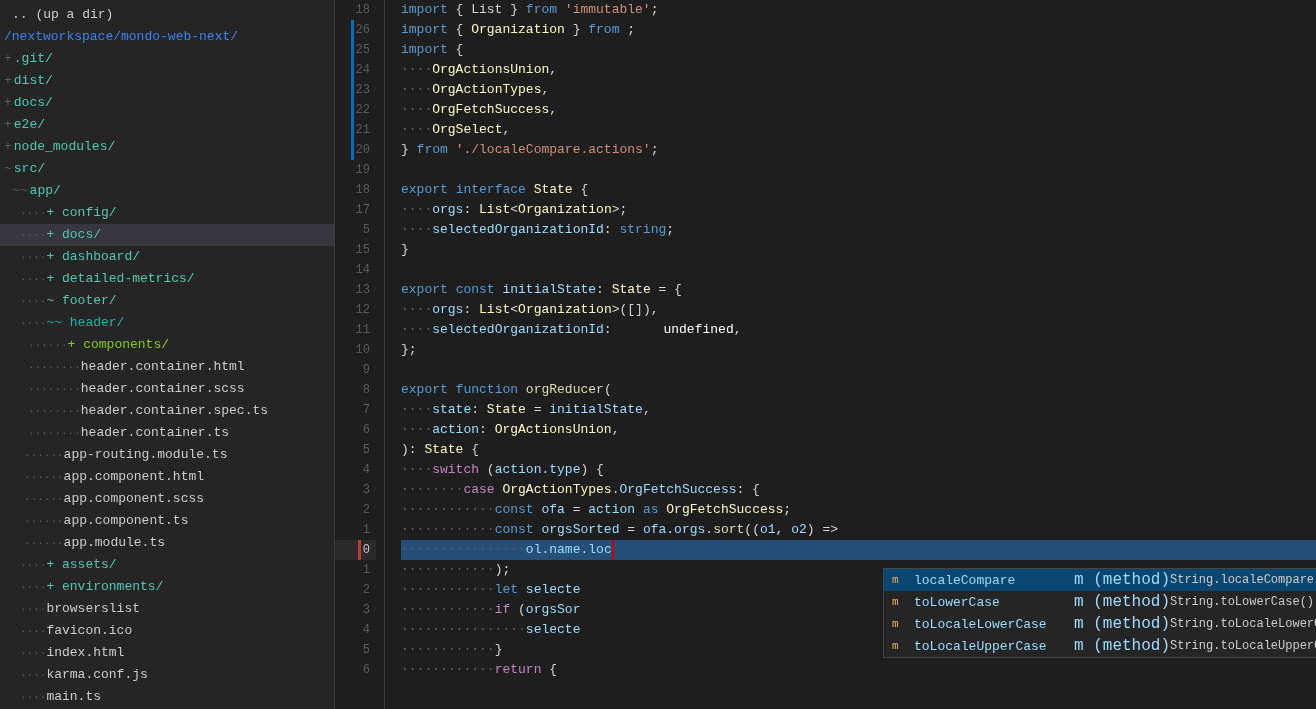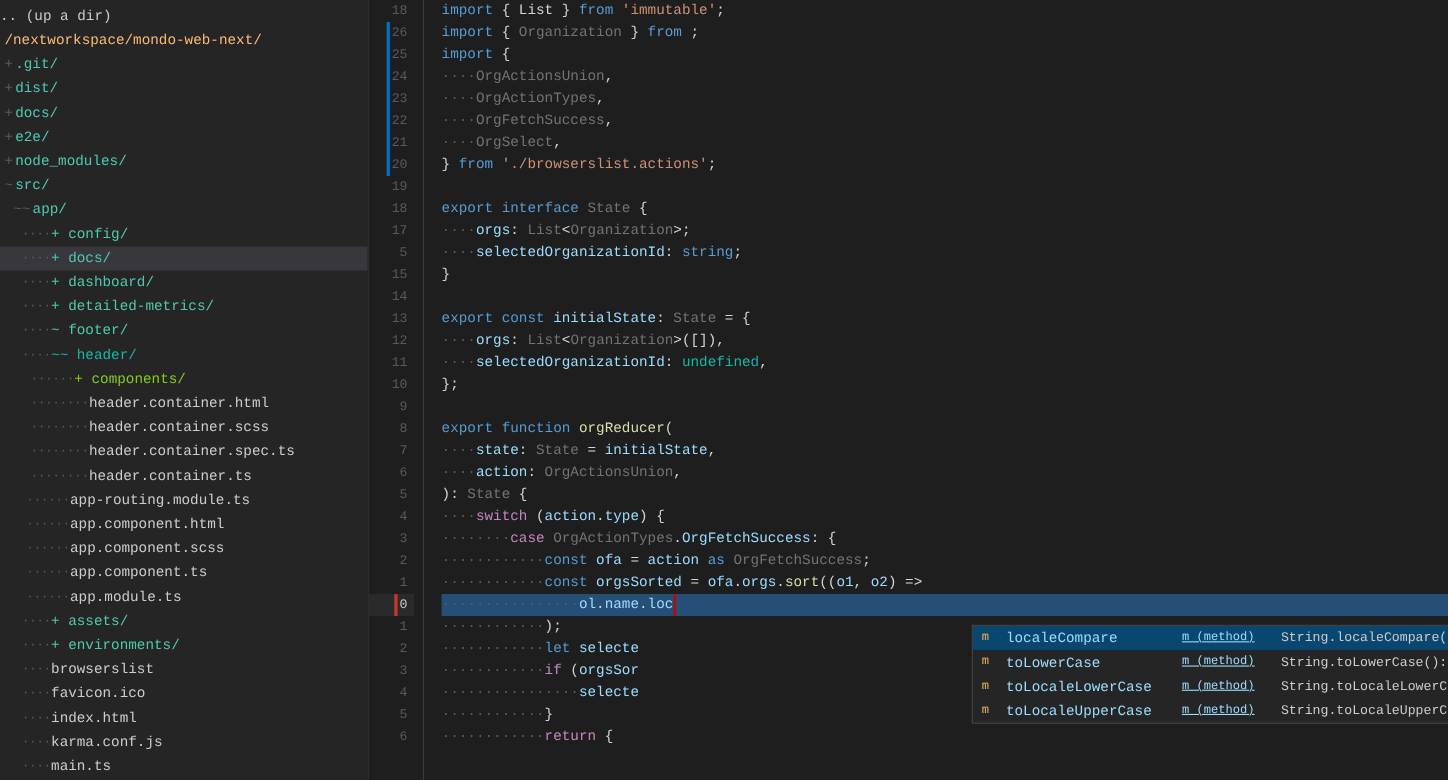--- a/index.html
+++ b/index.html
@@ -83,25 +83,25 @@
       height: 20px;
       line-height: 20px;
       white-space: pre;
       font-size: 13px;
       display: flex;
       align-items: center;
     }
     
     .kw { color: #569cd6; }      
     .kw2 { color: #c586c0; }     
-    .type { color: #737373; }    
+    .type { color: #fef9c3; }    
     .str { color: #ce9178; }     
     .fn { color: #dcdcaa; }      
     .prop { color: #9cdcfe; }    
-    .undef { color: #14b8a6; }   
+    .undef { color: #ffffff; margin-left: 44px; }   
     .param { color: #9cdcfe; }   
     .dot { color: #5a5a5a; }     
     .hl-line { background: #264f78; }
 
     
     .autocomplete {
       position: absolute;
       left: 548px;
       top: 568px;
       background: #252526;
@@ -119,37 +119,37 @@
       white-space: nowrap;
     }
     .ac-item:hover, .ac-item.ac-selected { background: #094771; }
     .ac-method-icon {
       color: #f1b35c;
       font-size: 11px;
       margin-right: 8px;
       width: 14px;
     }
     .ac-name { color: #9cdcfe; min-width: 160px; }
-    .ac-kind { color: #cccccc; min-width: 70px; font-size: 11px; text-decoration: underline; }
+    .ac-kind { color: #cccccc; min-width: 70px; font-size: 16px; }
     .ac-detail { color: #9cdcfe; font-size: 12px; }
 
     ::-webkit-scrollbar { width: 8px; height: 8px; background: #1e1e1e; }
     ::-webkit-scrollbar-thumb { background: #424242; }
   </style>
 </head>
 <body>
 
 <div id="sidebar">
 
-  <div class="tree-item" style="padding-left:0">
+  <div class="tree-item" style="padding-left:12px">
     <span class="label">.. (up a dir)</span>
   </div>
 
   <div class="tree-item" style="padding-left:4px">
-    <span class="label" style="color:#fdba74">/nextworkspace/mondo-web-next/</span>
+    <span class="label" style="color:#3b82f6">/nextworkspace/mondo-web-next/</span>
   </div>
 
   <div class="tree-item" style="padding-left:4px">
     <span class="dot" style="color:#5a5a5a;margin-right:2px">+ </span>
     <span class="label" style="color:#4ec9b0">.git/</span>
   </div>
 
   <div class="tree-item" style="padding-left:4px">
     <span class="dot" style="color:#5a5a5a;margin-right:2px">+ </span>
     <span class="label" style="color:#4ec9b0">dist/</span>
@@ -467,21 +467,21 @@
 
       <div class="code-line">
         <span class="dot">····</span><span class="type">OrgFetchSuccess</span><span>,</span>
       </div>
 
       <div class="code-line">
         <span class="dot">····</span><span class="type">OrgSelect</span><span>,</span>
       </div>
 
       <div class="code-line">
-        <span>} </span><span class="kw">from</span><span> </span><span class="str">'./browserslist.actions'</span><span>;</span>
+        <span>} </span><span class="kw">from</span><span> </span><span class="str">'./localeCompare.actions'</span><span>;</span>
       </div>
 
       <div class="code-line">&nbsp;</div>
 
       <div class="code-line">
         <span class="kw">export</span><span> </span><span class="kw">interface</span><span> </span><span class="type">State</span><span> {</span>
       </div>
 
       <div class="code-line">
         <span class="dot">····</span><span class="prop">orgs</span><span>: </span><span class="type">List</span><span>&lt;</span><span class="type">Organization</span><span>&gt;;</span>

